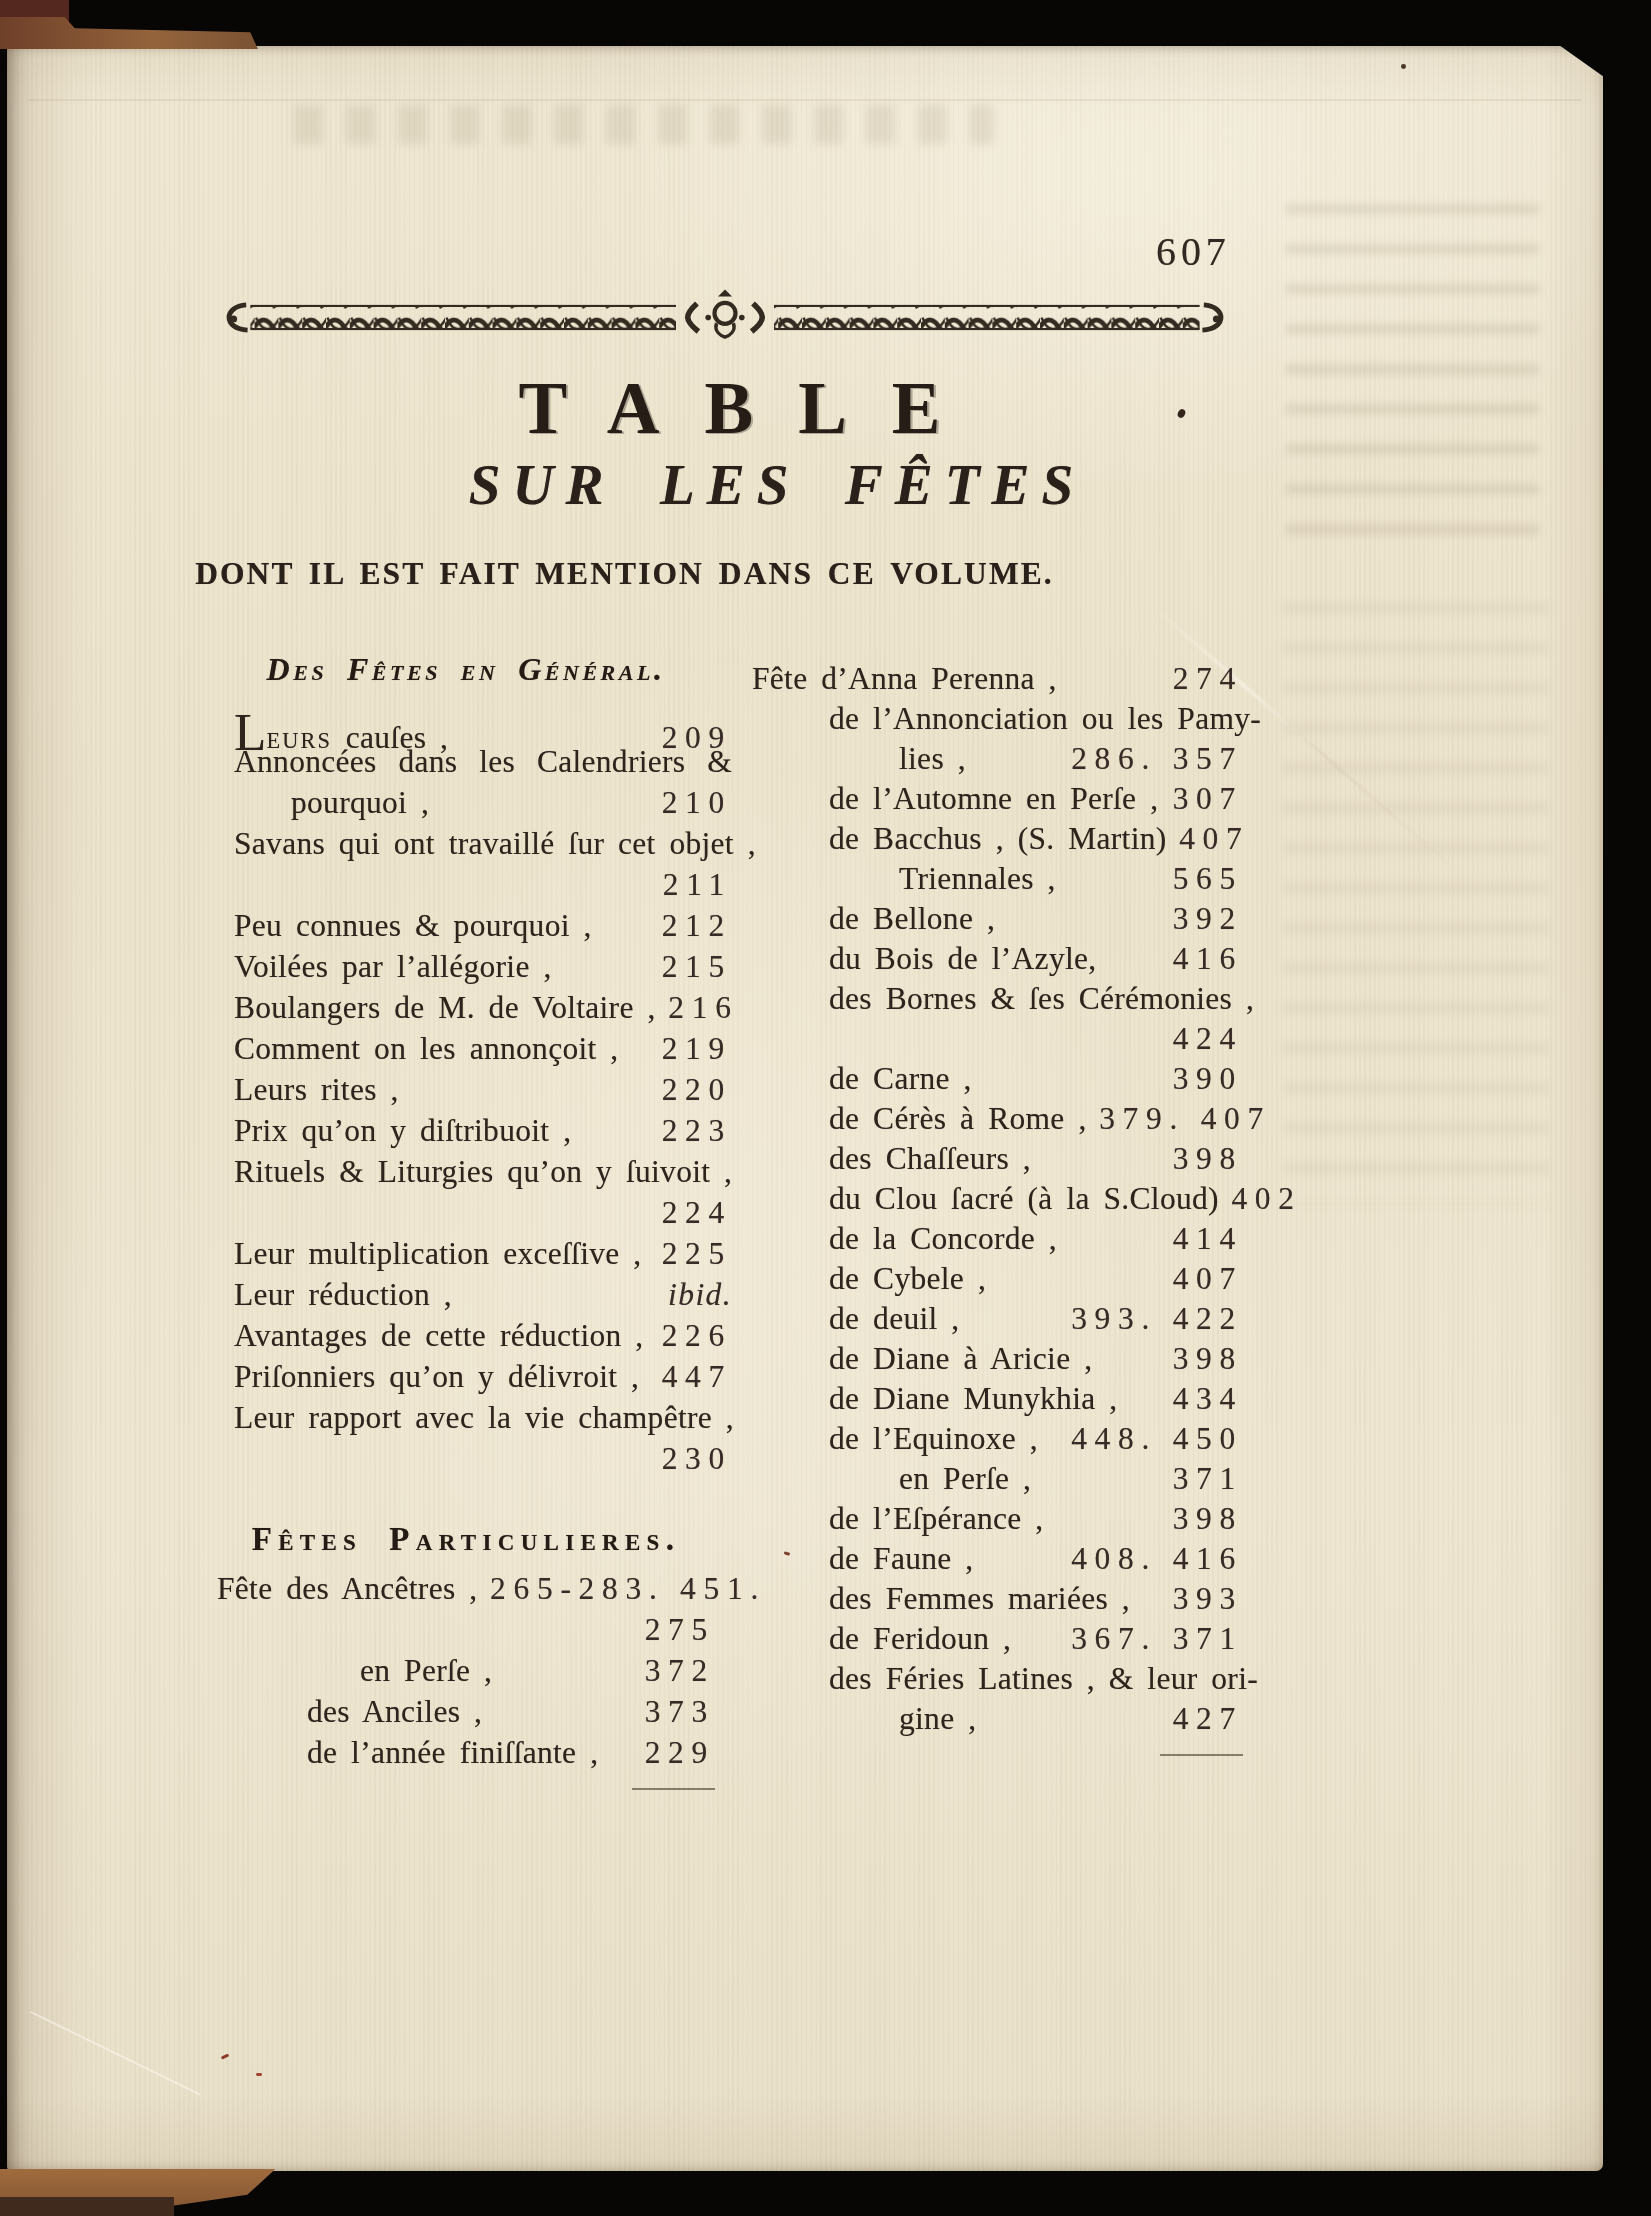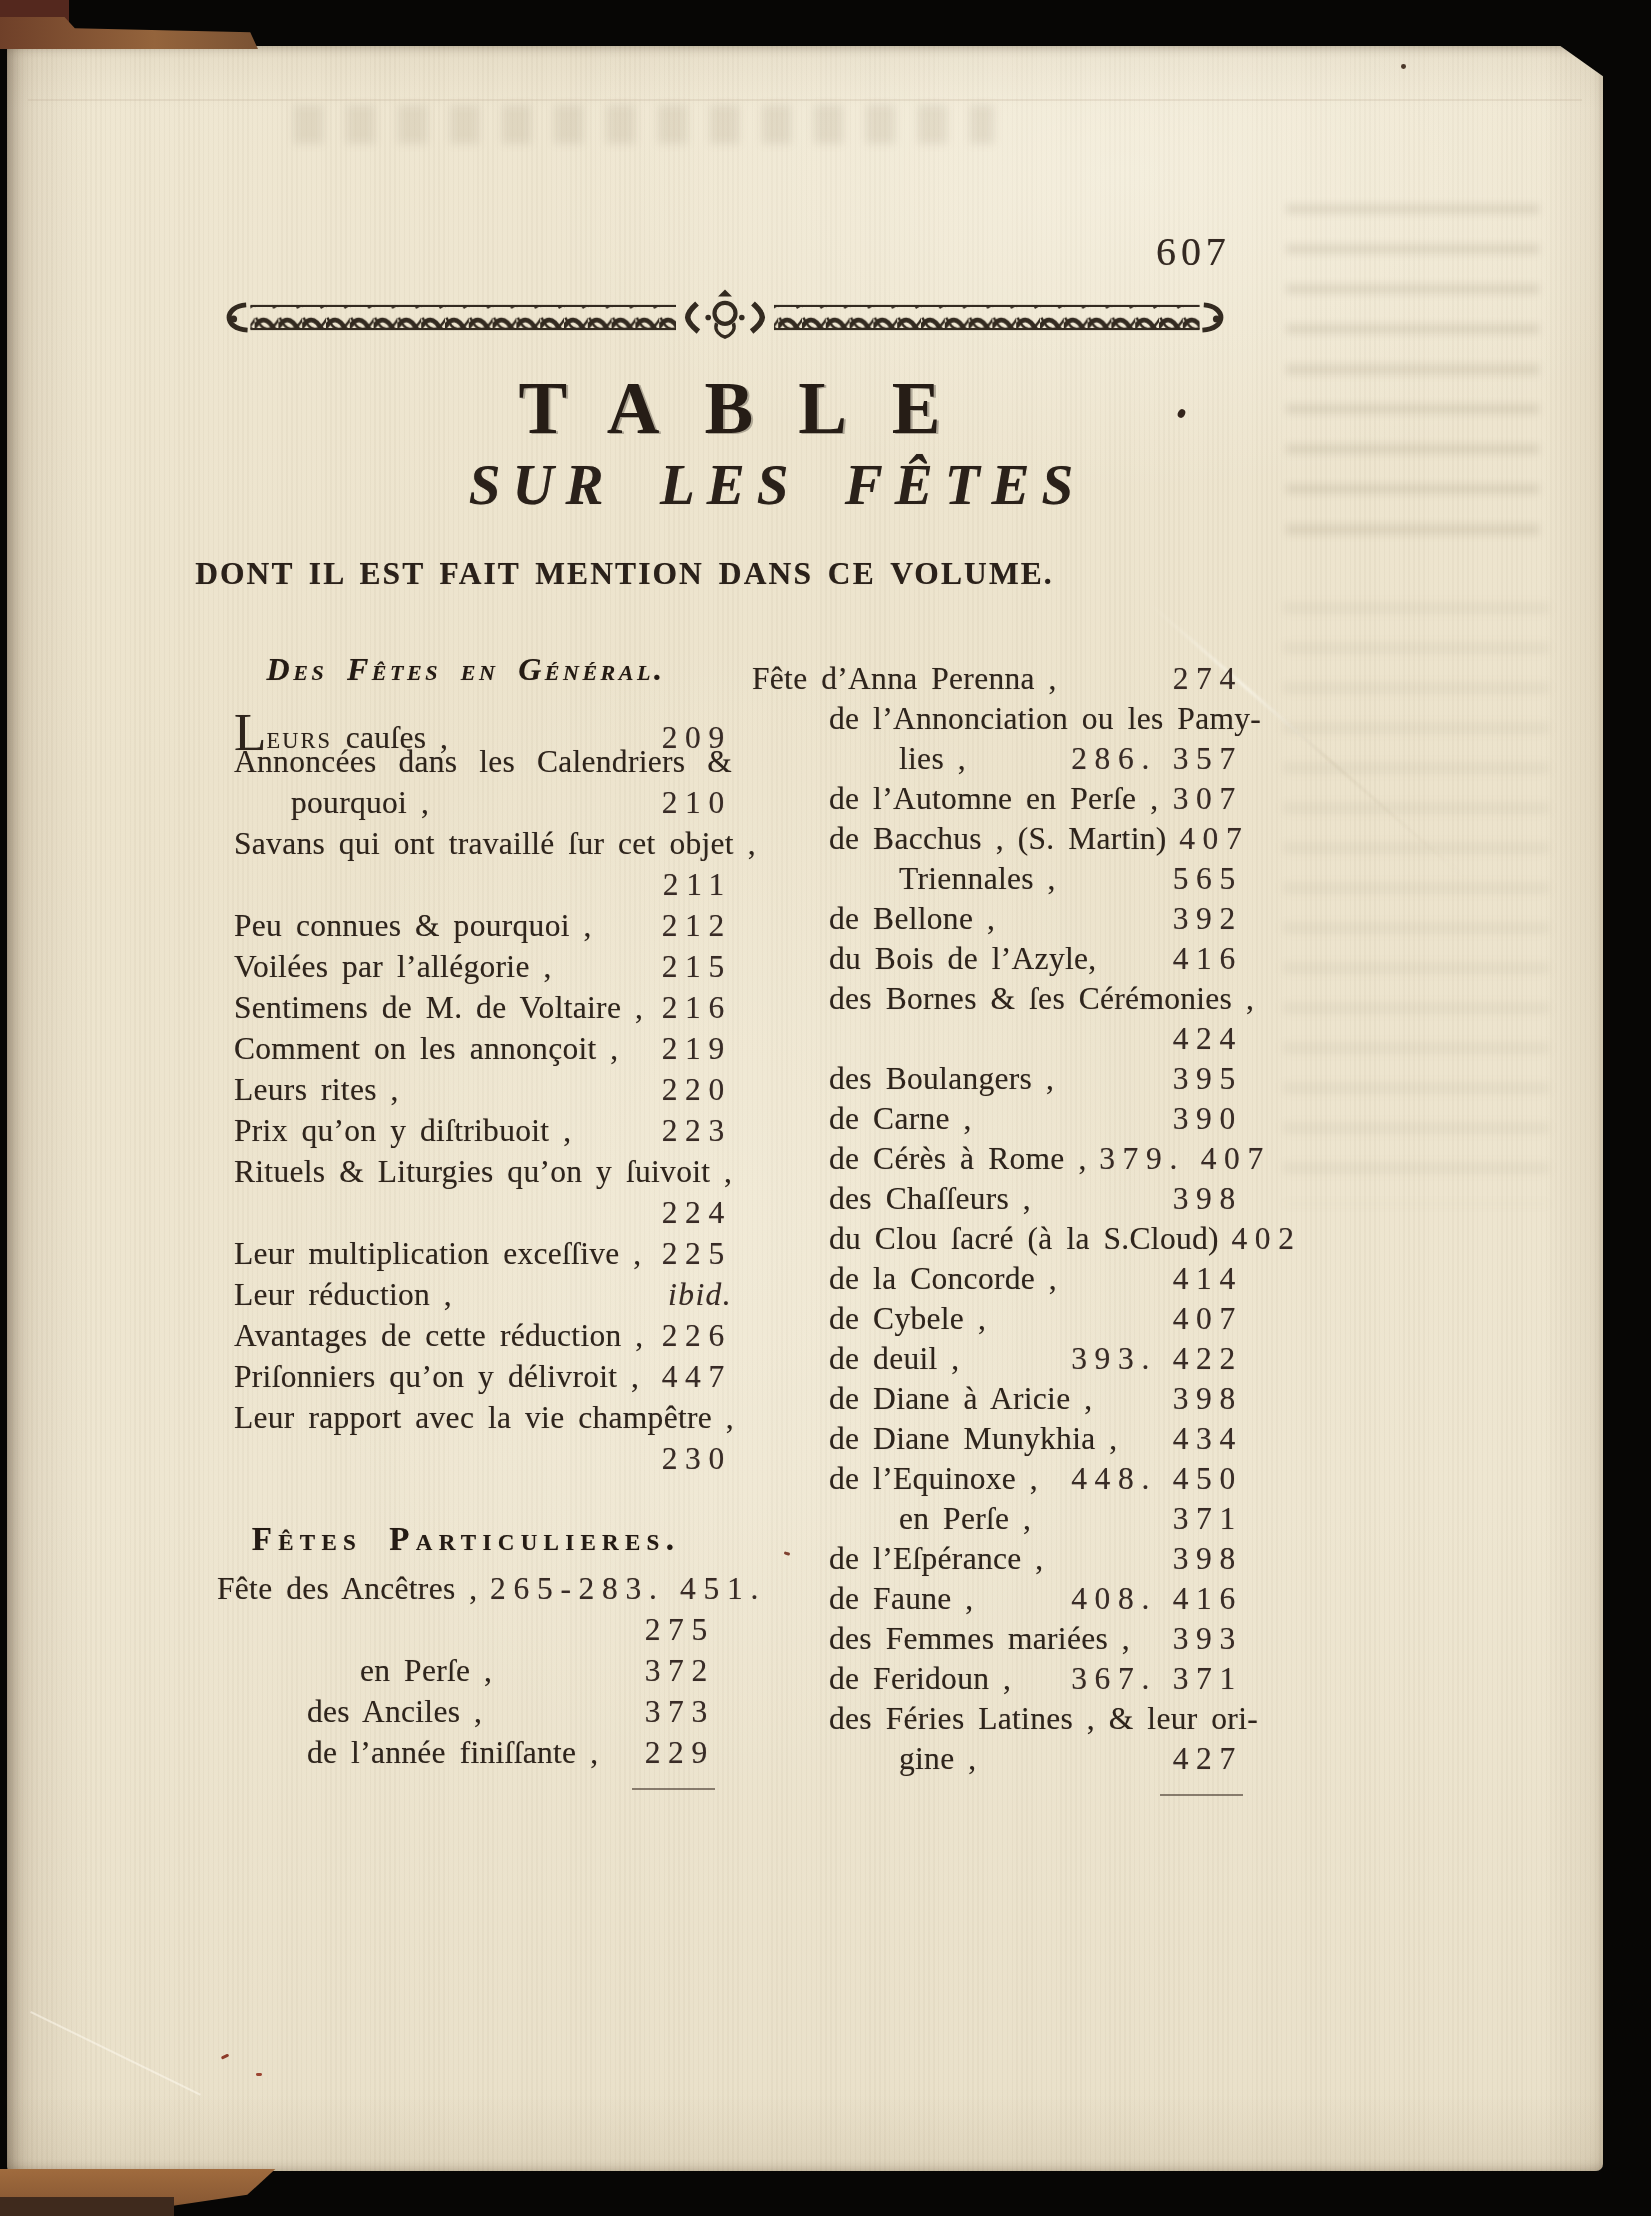--- a/index.html
+++ b/index.html
@@ -177,21 +177,21 @@
     </div>
     <div class="row">
       <span class="t">Peu connues &amp; pourquoi ,</span>
       <span class="n">212</span>
     </div>
     <div class="row">
       <span class="t">Voilées par l’allégorie ,</span>
       <span class="n">215</span>
     </div>
     <div class="row">
-      <span class="t">Sentimens de M. de Voltaire ,</span>
+      <span class="t">Boulangers de M. de Voltaire ,</span>
       <span class="n">216</span>
     </div>
     <div class="row">
       <span class="t">Comment on les annonçoit ,</span>
       <span class="n">219</span>
     </div>
     <div class="row">
       <span class="t">Leurs rites ,</span>
       <span class="n">220</span>
     </div>
@@ -284,24 +284,20 @@
       <span class="t">du Bois de l’Azyle,</span>
       <span class="n">416</span>
     </div>
     <div class="row full">
       <span class="t">des Bornes &amp; ſes Cérémonies ,</span>
     </div>
     <div class="row numonly">
       <span class="n">424</span>
     </div>
     <div class="row">
-      <span class="t">des Boulangers ,</span>
-      <span class="n">395</span>
-    </div>
-    <div class="row">
       <span class="t">de Carne ,</span>
       <span class="n">390</span>
     </div>
     <div class="row">
       <span class="t">de Cérès à Rome ,</span>
       <span class="n">379. 407</span>
     </div>
     <div class="row">
       <span class="t">des Chaſſeurs ,</span>
       <span class="n">398</span>

